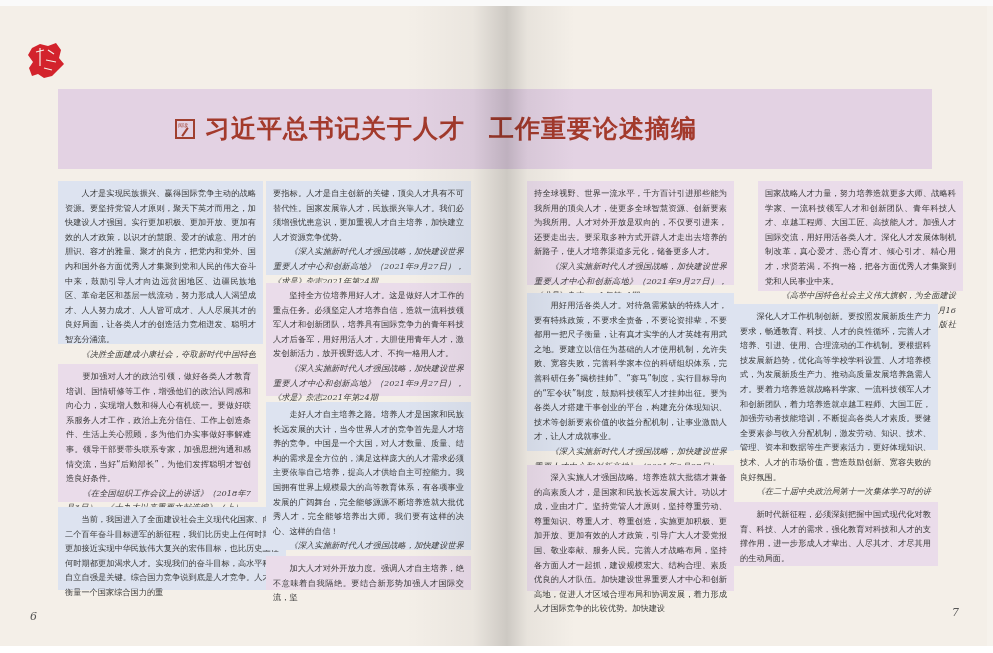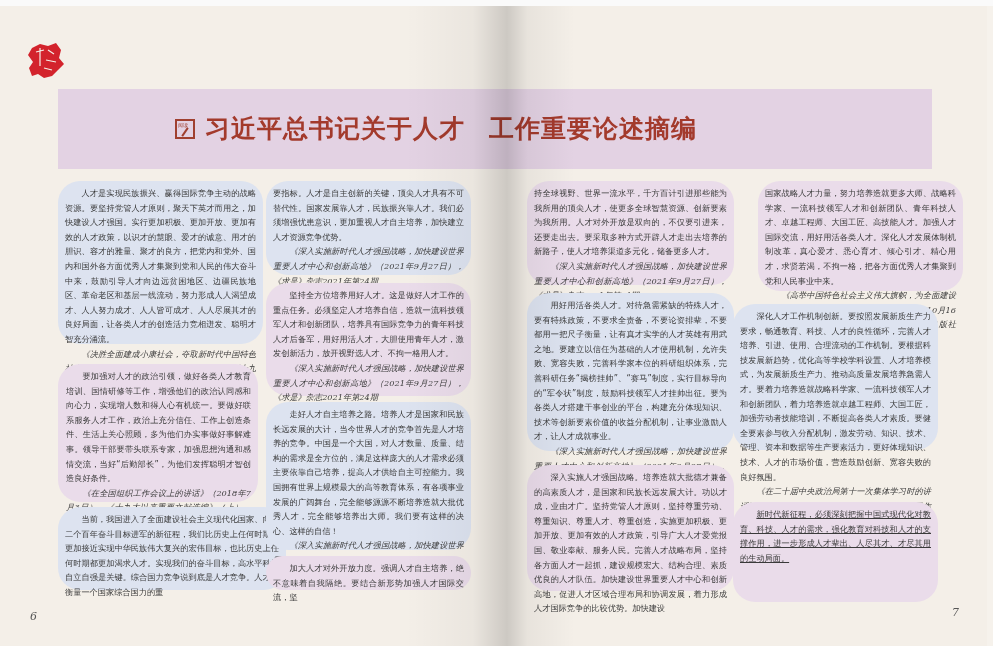--- a/index.html
+++ b/index.html
@@ -30,21 +30,21 @@
   .read-icon {
     width:20px; height:20px; border:2px solid #a04030; box-sizing:border-box; position:relative; margin-right:10px;
   }
   .read-icon .tx { position:absolute; left:1px; top:1px; font-size:5px; color:#a04030; }
   .read-icon .pen { position:absolute; left:7px; top:6px; width:2px; height:10px; background:#a04030; transform:rotate(35deg); }
   .title { font-size:25px; font-weight:bold; color:#a33a2c; letter-spacing:1px; white-space:nowrap; }
   .title .gap { display:inline-block; width:24px; }
 
   .box {
     position:absolute; box-sizing:border-box; padding:5px 7px 4px 7px;
-    font-size:8.2px; line-height:14.6px; color:#3a3a3a; text-align:justify;border-radius:22px;
+    font-size:8.2px; line-height:14.6px; color:#3a3a3a; text-align:justify;
   }
   .box.blue { background:#dde3f0; }
   .box.pink { background:#eadcea; }
   .box p { margin:0; text-indent:2em; }
   .box p.src { font-family:"DejaVu Serif", serif; font-style:italic; color:#3c3c3c; }
   .box p.noindent { text-indent:0; }
   .endmark {
     display:inline-block; width:10px; height:10px; border-radius:50%; background:#d3432c; vertical-align:middle; margin-left:3px;
   }
   .pnum { position:absolute; top:610px; font-size:11px; font-style:italic; color:#555; font-family:"DejaVu Serif", serif; }
@@ -114,20 +114,20 @@
 </div>
 
 <div class="box pink" style="left:758px; top:181px; width:205px; height:110px;">
   <p class="noindent">国家战略人才力量，努力培养造就更多大师、战略科学家、一流科技领军人才和创新团队、青年科技人才、卓越工程师、大国工匠、高技能人才。加强人才国际交流，用好用活各类人才。深化人才发展体制机制改革，真心爱才、悉心育才、倾心引才、精心用才，求贤若渴，不拘一格，把各方面优秀人才集聚到党和人民事业中来。</p>
   <p class="src">《高举中国特色社会主义伟大旗帜，为全面建设社会主义现代化国家而团结奋斗》（2022年10月16日），《习近平著作选读》第一卷，人民出版社2023年版，第30页</p>
 </div>
 <div class="box blue" style="left:733px; top:304px; width:205px; height:146px;">
   <p>深化人才工作机制创新。要按照发展新质生产力要求，畅通教育、科技、人才的良性循环，完善人才培养、引进、使用、合理流动的工作机制。要根据科技发展新趋势，优化高等学校学科设置、人才培养模式，为发展新质生产力、推动高质量发展培养急需人才。要着力培养造就战略科学家、一流科技领军人才和创新团队，着力培养造就卓越工程师、大国工匠，加强劳动者技能培训，不断提高各类人才素质。要健全要素参与收入分配机制，激发劳动、知识、技术、管理、资本和数据等生产要素活力，更好体现知识、技术、人才的市场价值，营造鼓励创新、宽容失败的良好氛围。</p>
   <p class="src">《在二十届中央政治局第十一次集体学习时的讲话》（2024年1月31日），《习近平关于人才工作论述摘编》，中央文献出版社2024年版，第96页</p>
 </div>
-<div class="box pink" style="left:733px; top:502px; width:205px; height:100px;text-decoration:underline;">
+<div class="box pink" style="left:733px; top:502px; width:205px; height:64px;">
   <p>新时代新征程，必须深刻把握中国式现代化对教育、科技、人才的需求，强化教育对科技和人才的支撑作用，进一步形成人才辈出、人尽其才、才尽其用的生动局面。</p>
 </div>
 
 <div class="gutter"></div>
 
 <div class="pnum" style="left:30px;">6</div>
 <div class="pnum" style="left:952px; top:606px;">7</div>
 
 </body></html>

